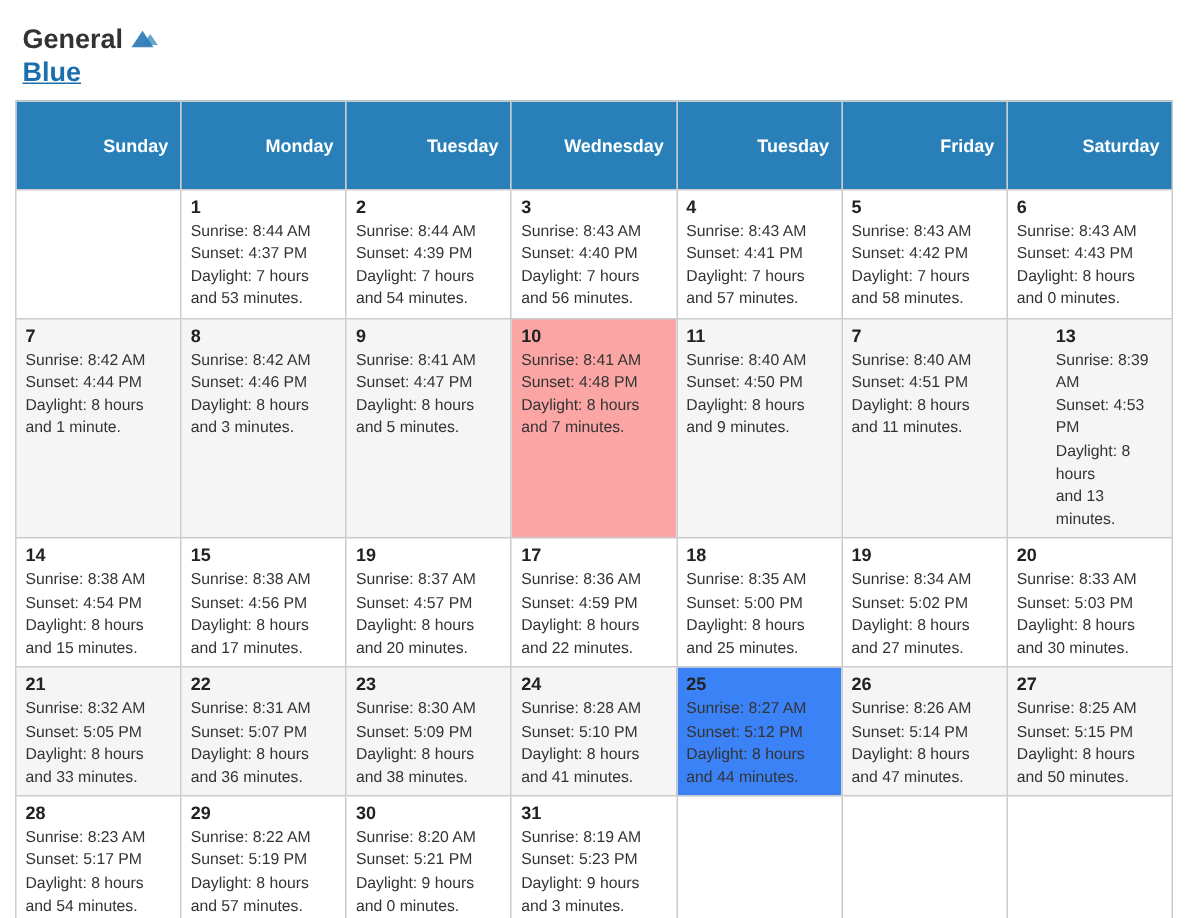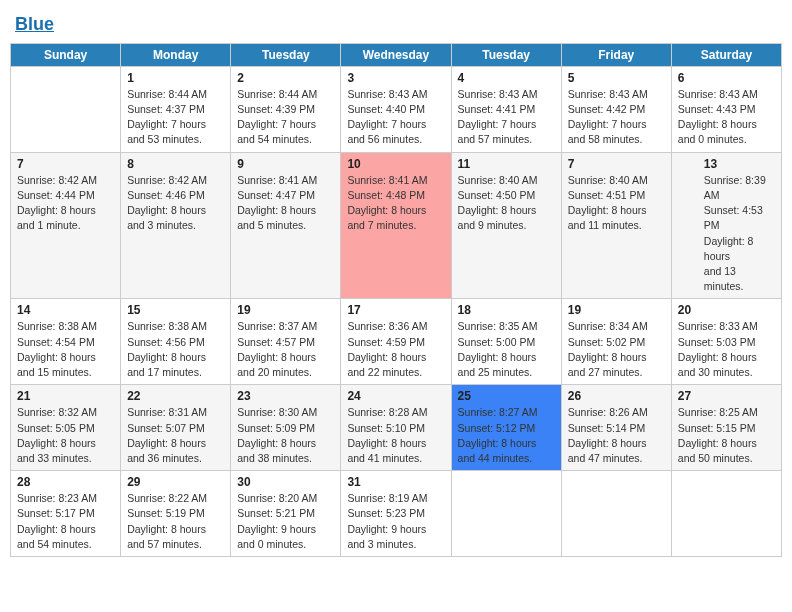--- a/index.html
+++ b/index.html
@@ -47,22 +47,22 @@
       margin-top: 2px;
     }
     .calendar {
       width: 100%;
       border-collapse: collapse;
       font-size: 11px;
     }
     .calendar th {
       background: #2980b9;
       color: #fff;
-      text-align: center;
-      padding: 4px 8px;
+      text-align: right;
+      padding: 22px 8px;
       font-size: 12px;
       font-weight: bold;
       border: 1px solid #ccc;
     }
     .calendar td {
       border: 1px solid #ccc;
       vertical-align: top;
       padding: 4px 6px;
       width: calc(100%/7);
       min-height: 75px;
@@ -86,20 +86,27 @@
     .empty-cell {
       background: #fff !important;
     }
   </style>
 </head>
 <body>
 
 <div class="header">
   <div class="logo">
     <div>
+      <div style="display:flex;align-items:center;gap:2px;">
+        <span class="logo-text">General</span>
+        <svg class="logo-icon" viewBox="0 0 30 25" xmlns="http://www.w3.org/2000/svg">
+          <polygon points="5,20 15,5 25,20" fill="#1a6faf" opacity="0.85"></polygon>
+          <polygon points="15,18 22,8 29,18" fill="#2980b9" opacity="0.7"></polygon>
+        </svg>
+      </div>
       <div class="logo-text" style="color:#1a6faf;font-size:18px;font-weight:bold;text-decoration:underline;">Blue</div>
     </div>
   </div>
   <div class="title-area">
     <div class="month-title"></div>
     <div class="location"></div>
   </div>
 </div>
 
 <table class="calendar">

